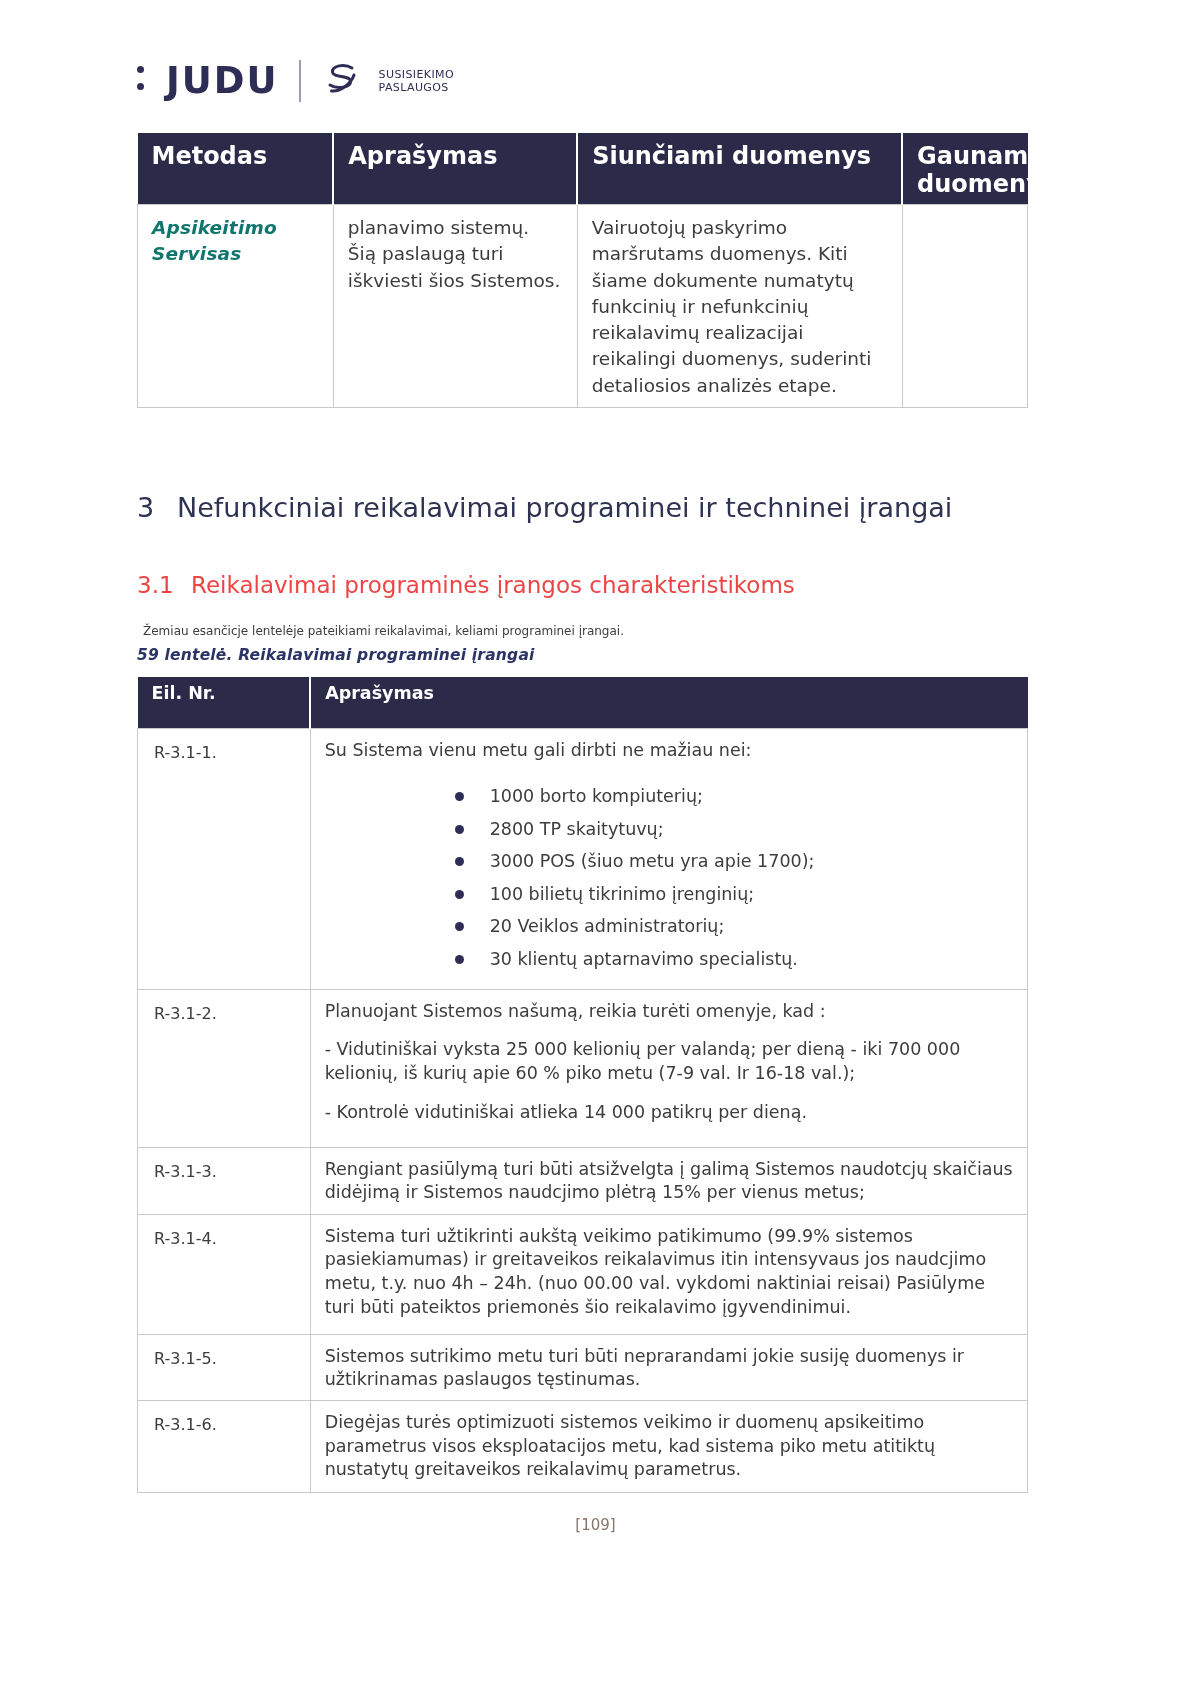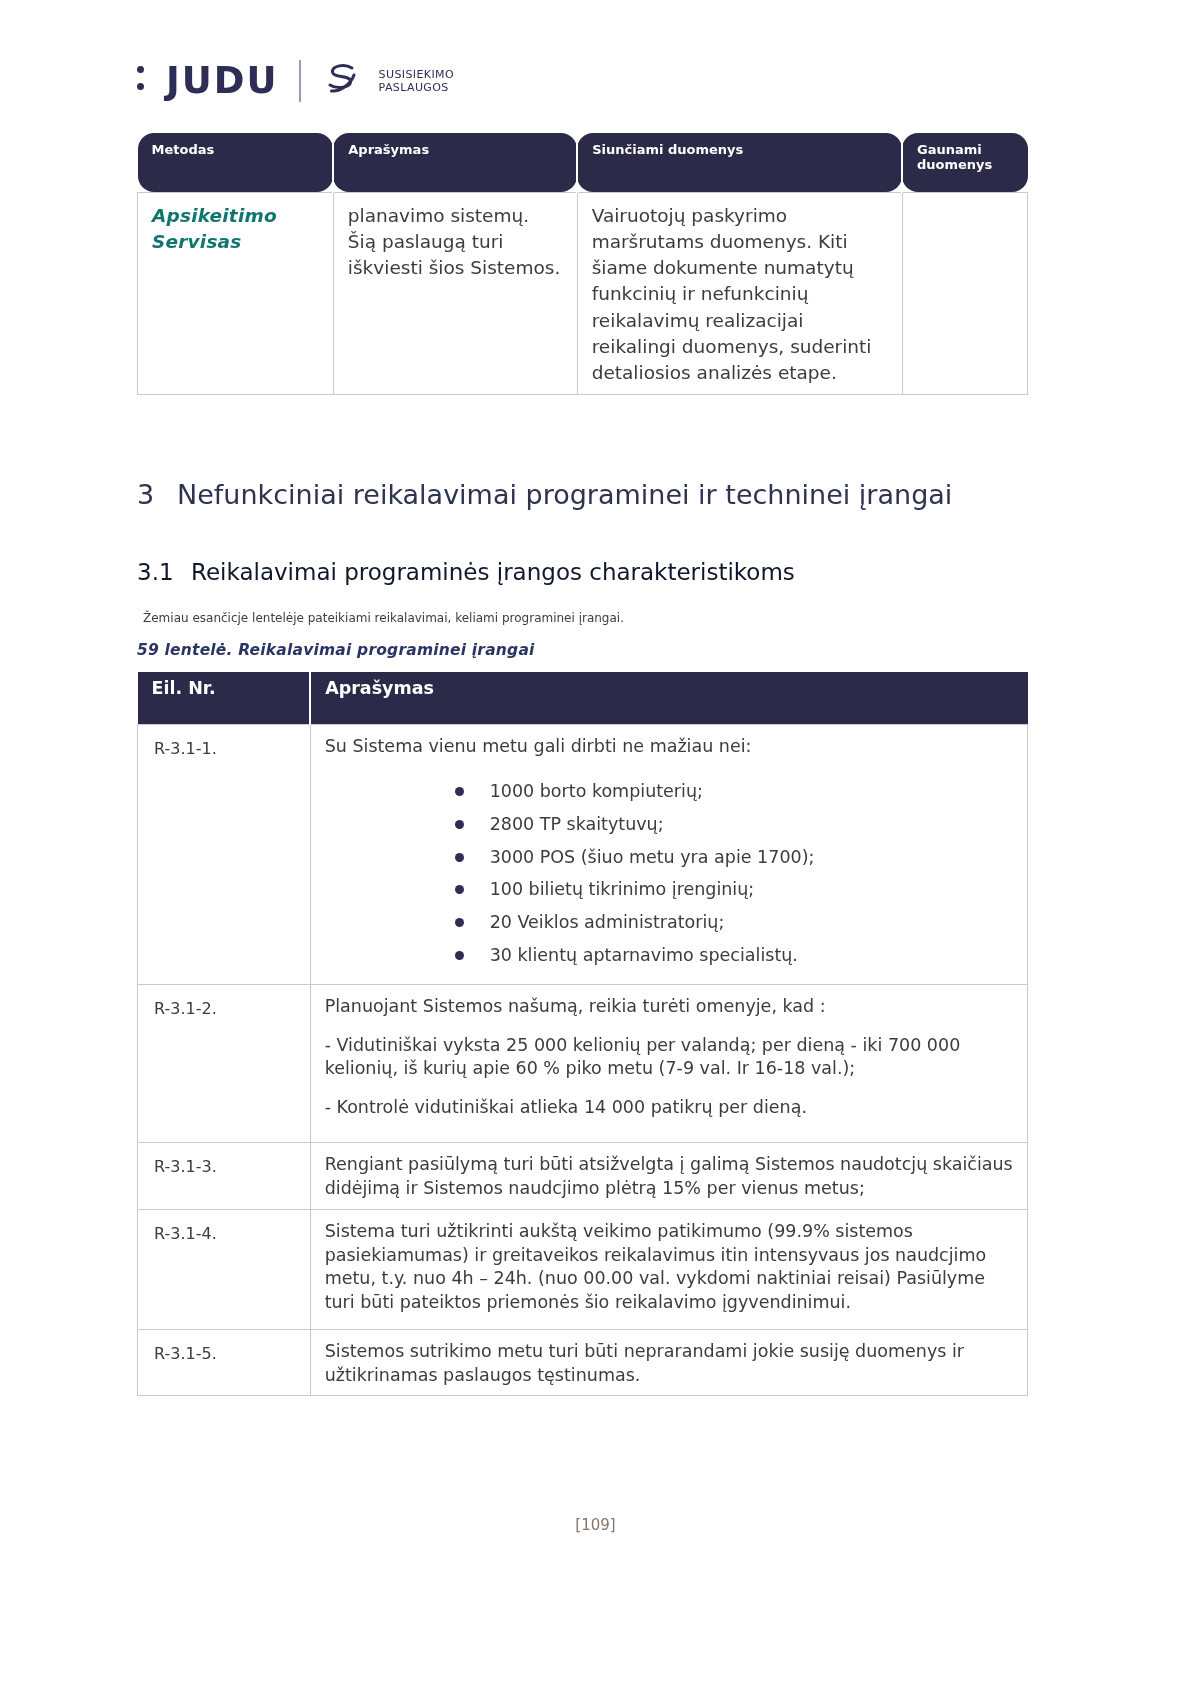--- a/index.html
+++ b/index.html
@@ -31,21 +31,21 @@
   thead th {
     background: #2b2a48; color: #ffffff; text-align: left; font-weight: bold;
     vertical-align: top; padding: 9px 12px 6px 14px;
   }
   thead th + th { border-left: 2px solid #ffffff; }
   tbody td {
     border: 1px solid #c9c9c9; vertical-align: top;
     padding: 10px 14px 8px 14px; line-height: 1.35;
   }
   .t1 { margin-top: 28px; }
-  .t1 thead th { font-size: 13px; height: 59px; border-radius: 16px; }
+  .t1 thead th { font-size: 24px; height: 59px; }
   .t1 tbody td { font-size: 18.5px; height: 183px; line-height: 1.42; }
   .t1 .method-cell { font-weight: bold; font-style: italic; color: #0f766e; letter-spacing: 0.2px; }
 
   .t2 { margin-top: 13px; }
   .t2 thead th { font-size: 17.5px; height: 52px; padding-top: 6px; }
   .t2 tbody td { font-size: 17.5px; }
   .t2 .id-cell { font-size: 16px; padding-left: 16px; padding-top: 13px; color: #3c3c3c; }
   .t2 .desc-cell p { margin: 0 0 15px 0; }
   .t2 .desc-cell p:last-child { margin-bottom: 0; }
   tr.r1 td { height: 229px; }
@@ -55,24 +55,24 @@
   tr.r5 td { height: 53px; }
   tr.r6 td { height: 92px; }
 
   .req-list { margin: 22px 0 0 130px; padding: 0; list-style: none; }
   .req-list li { display: flex; align-items: flex-start; margin-bottom: 9px; }
   .bullet { width: 9px; height: 9px; border-radius: 50%; background: #2e2d55; margin: 7px 26px 0 0; flex: 0 0 auto; }
 
   
   .h-section { margin-top: 84px; font-size: 27px; color: #2e3352; display: flex; }
   .h-section .h-num { width: 40px; flex: 0 0 auto; }
-  .h-sub { margin-top: 49px; font-size: 23px; color: #0f172a; display: flex; }
+  .h-sub { margin-top: 49px; font-size: 23px; color: #ef4444; display: flex; }
   .h-sub .h-num { width: 54px; flex: 0 0 auto; }
   .intro-par { margin-top: 26px; padding-left: 6px; font-size: 12px; color: #3c3c3c; }
-  .tbl-caption { margin-top: 16px; font-size: 15.5px; font-weight: bold; font-style: italic; color: #2b3565; letter-spacing: 0.2px; }
+  .tbl-caption { margin-top: 8px; font-size: 15.5px; font-weight: bold; font-style: italic; color: #2b3565; letter-spacing: 0.2px; }
 
   .footer-pagenum {
     position: absolute; top: 1516px; left: 0; width: 100%;
     text-align: center; font-size: 15px; color: #85756a;
   }
 </style>
 </head>
 <body>
 
 <div class="page">
@@ -202,19 +202,25 @@
           <td class="desc-cell">
             <p>Sistema turi užtikrinti aukštą veikimo patikimumo (99.9% sistemos pasiekiamumas) ir greitaveikos reikalavimus itin intensyvaus jos naudcjimo metu, t.y. nuo 4h – 24h. (nuo 00.00 val. vykdomi naktiniai reisai) Pasiūlyme turi būti pateiktos priemonės šio reikalavimo įgyvendinimui.</p>
           </td>
         </tr>
         <tr class="r5">
           <td class="id-cell">R-3.1-5.</td>
           <td class="desc-cell">
             <p>Sistemos sutrikimo metu turi būti neprarandami jokie susiję duomenys ir užtikrinamas paslaugos tęstinumas.</p>
           </td>
         </tr>
+        <tr class="r6">
+          <td class="id-cell">R-3.1-6.</td>
+          <td class="desc-cell">
+            <p>Diegėjas turės optimizuoti sistemos veikimo ir duomenų apsikeitimo parametrus visos eksploatacijos metu, kad sistema piko metu atitiktų nustatytų greitaveikos reikalavimų parametrus.</p>
+          </td>
+        </tr>
       </tbody>
     </table>
 
   </div>
 
   <div class="footer-pagenum">[109]</div>
 </div>
 
 </body></html>

